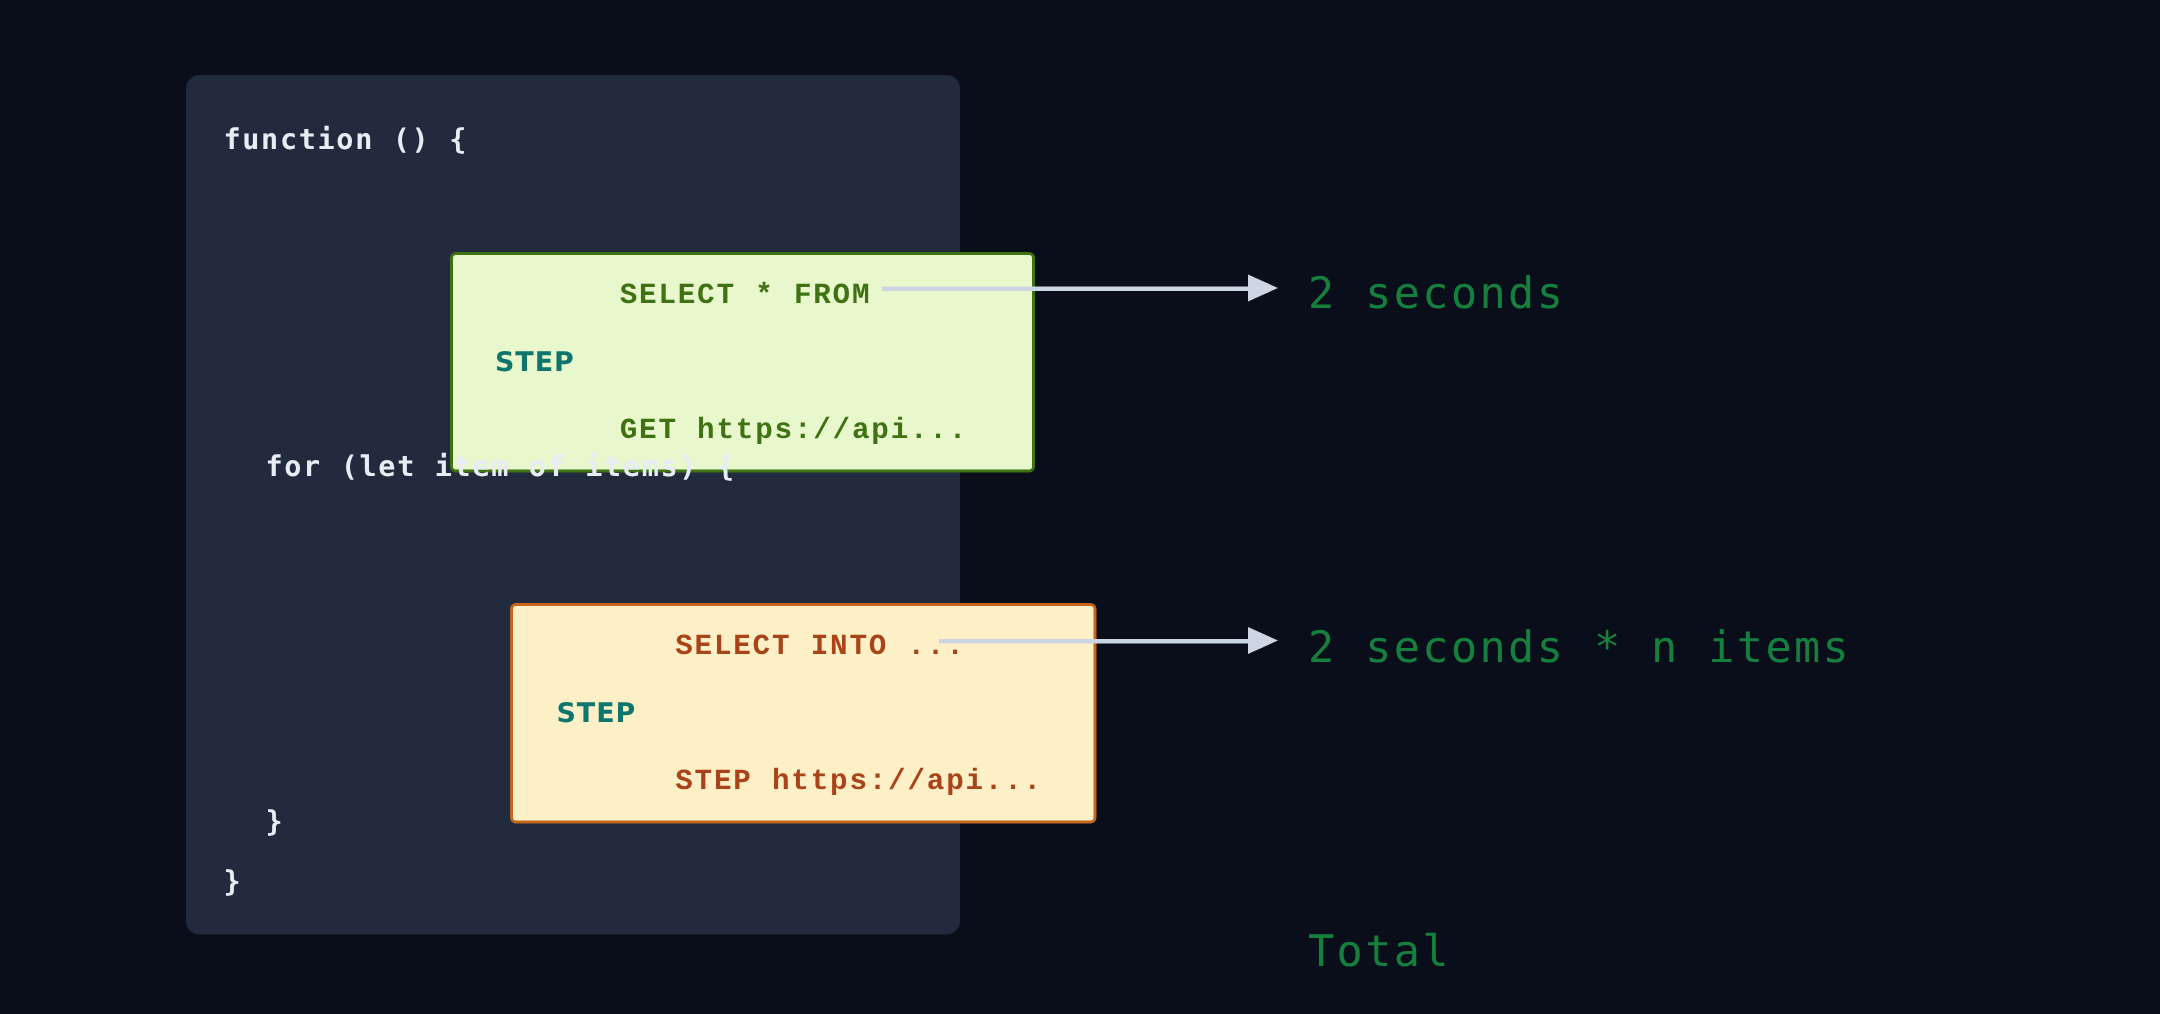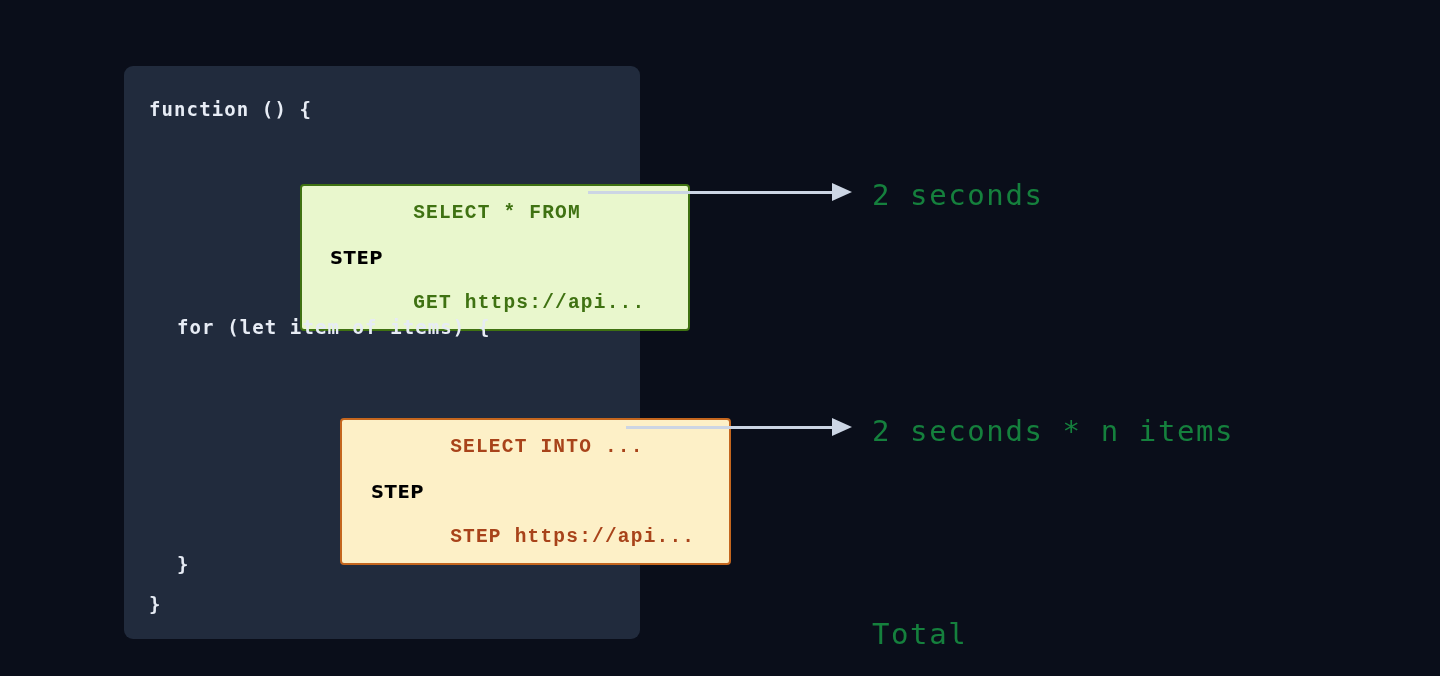--- a/index.html
+++ b/index.html
@@ -17,21 +17,21 @@
   #stage {
     position: relative;
     width: 1440px;
     height: 676px;
   }
 
   
   .code-panel {
     position: absolute;
     left: 124px;
-    top: 66px;
+    top: 50px;
     width: 516px;
     height: 573px;
     background: #212b3d;
     border-radius: 9px;
     box-sizing: border-box;
   }
   .code-line {
     position: absolute;
     font-family: "DejaVu Sans Mono", monospace;
     font-weight: bold;
@@ -67,21 +67,21 @@
     width: 391px;
     height: 147px;
     background: #fdf0c7;
     border: 2px solid #c4661e;
   }
   .step-tag {
     font-family: "DejaVu Sans", sans-serif;
     font-weight: bold;
     font-size: 18px;
     letter-spacing: 0.6px;
-    color: #000000;
+    color: #0f766e;
     white-space: pre;
     flex: 0 0 auto;
   }
   .green .step-tag  { margin-left: 28px; }
   .yellow .step-tag { margin-left: 29px; }
 
   .step-lines {
     font-family: Liberation Mono, monospace;
     font-weight: bold;
     font-size: 19.5px;

